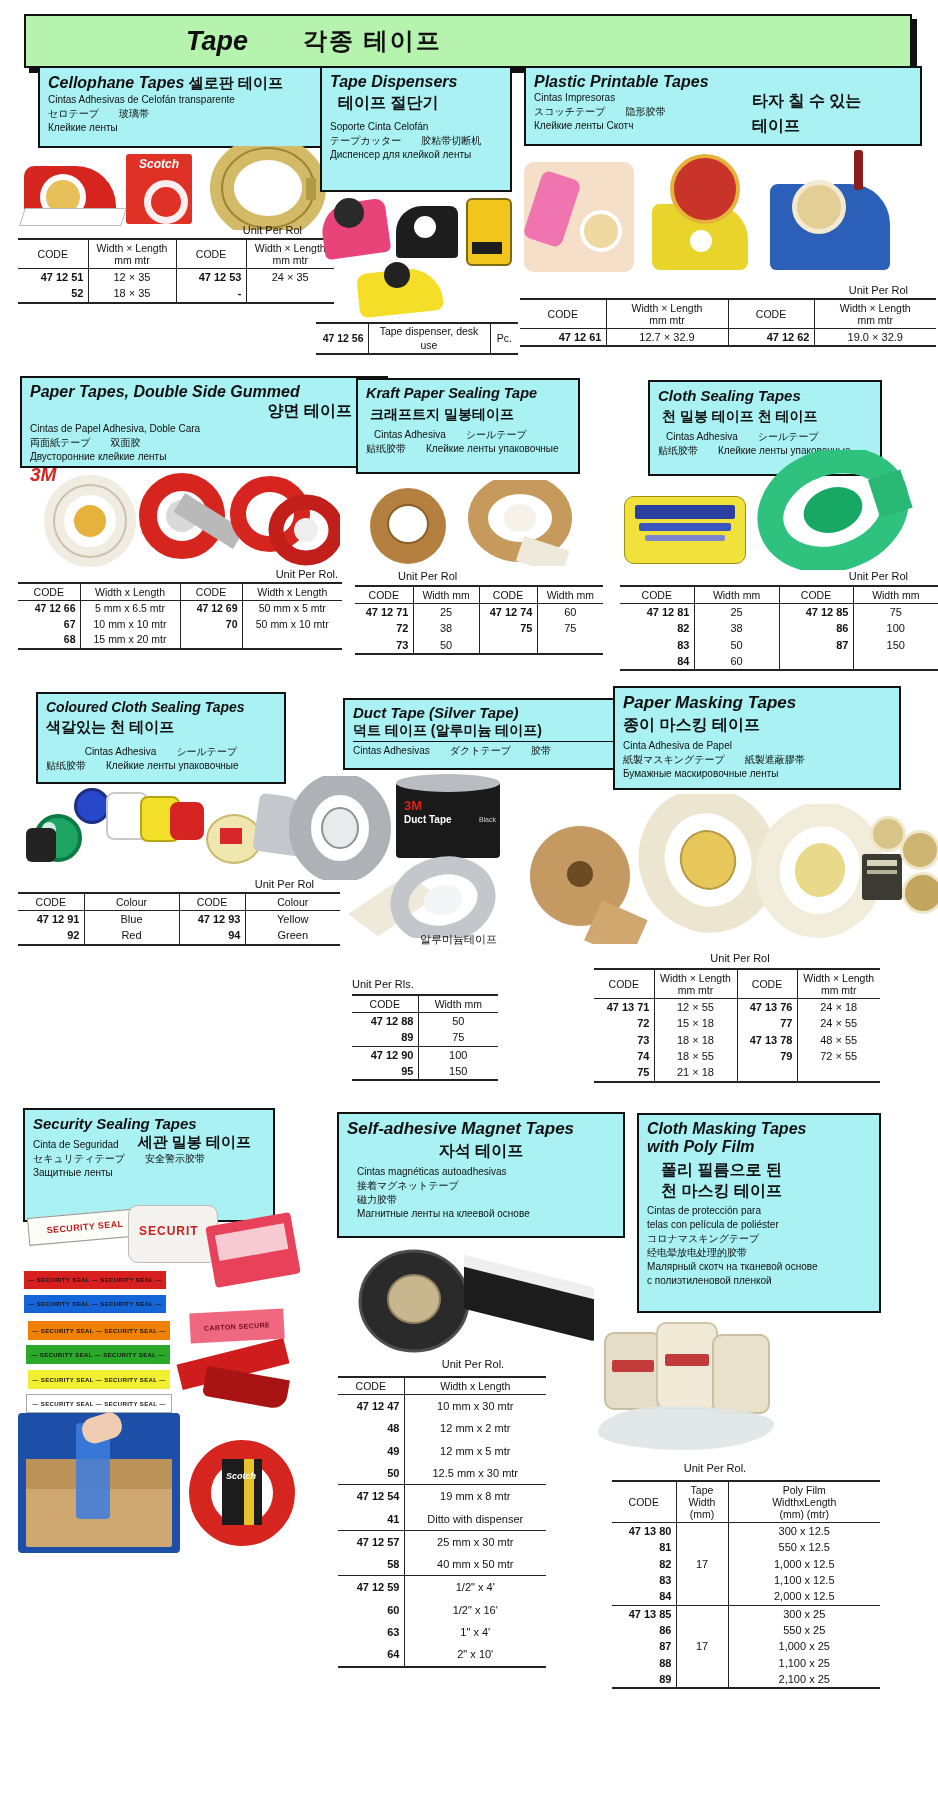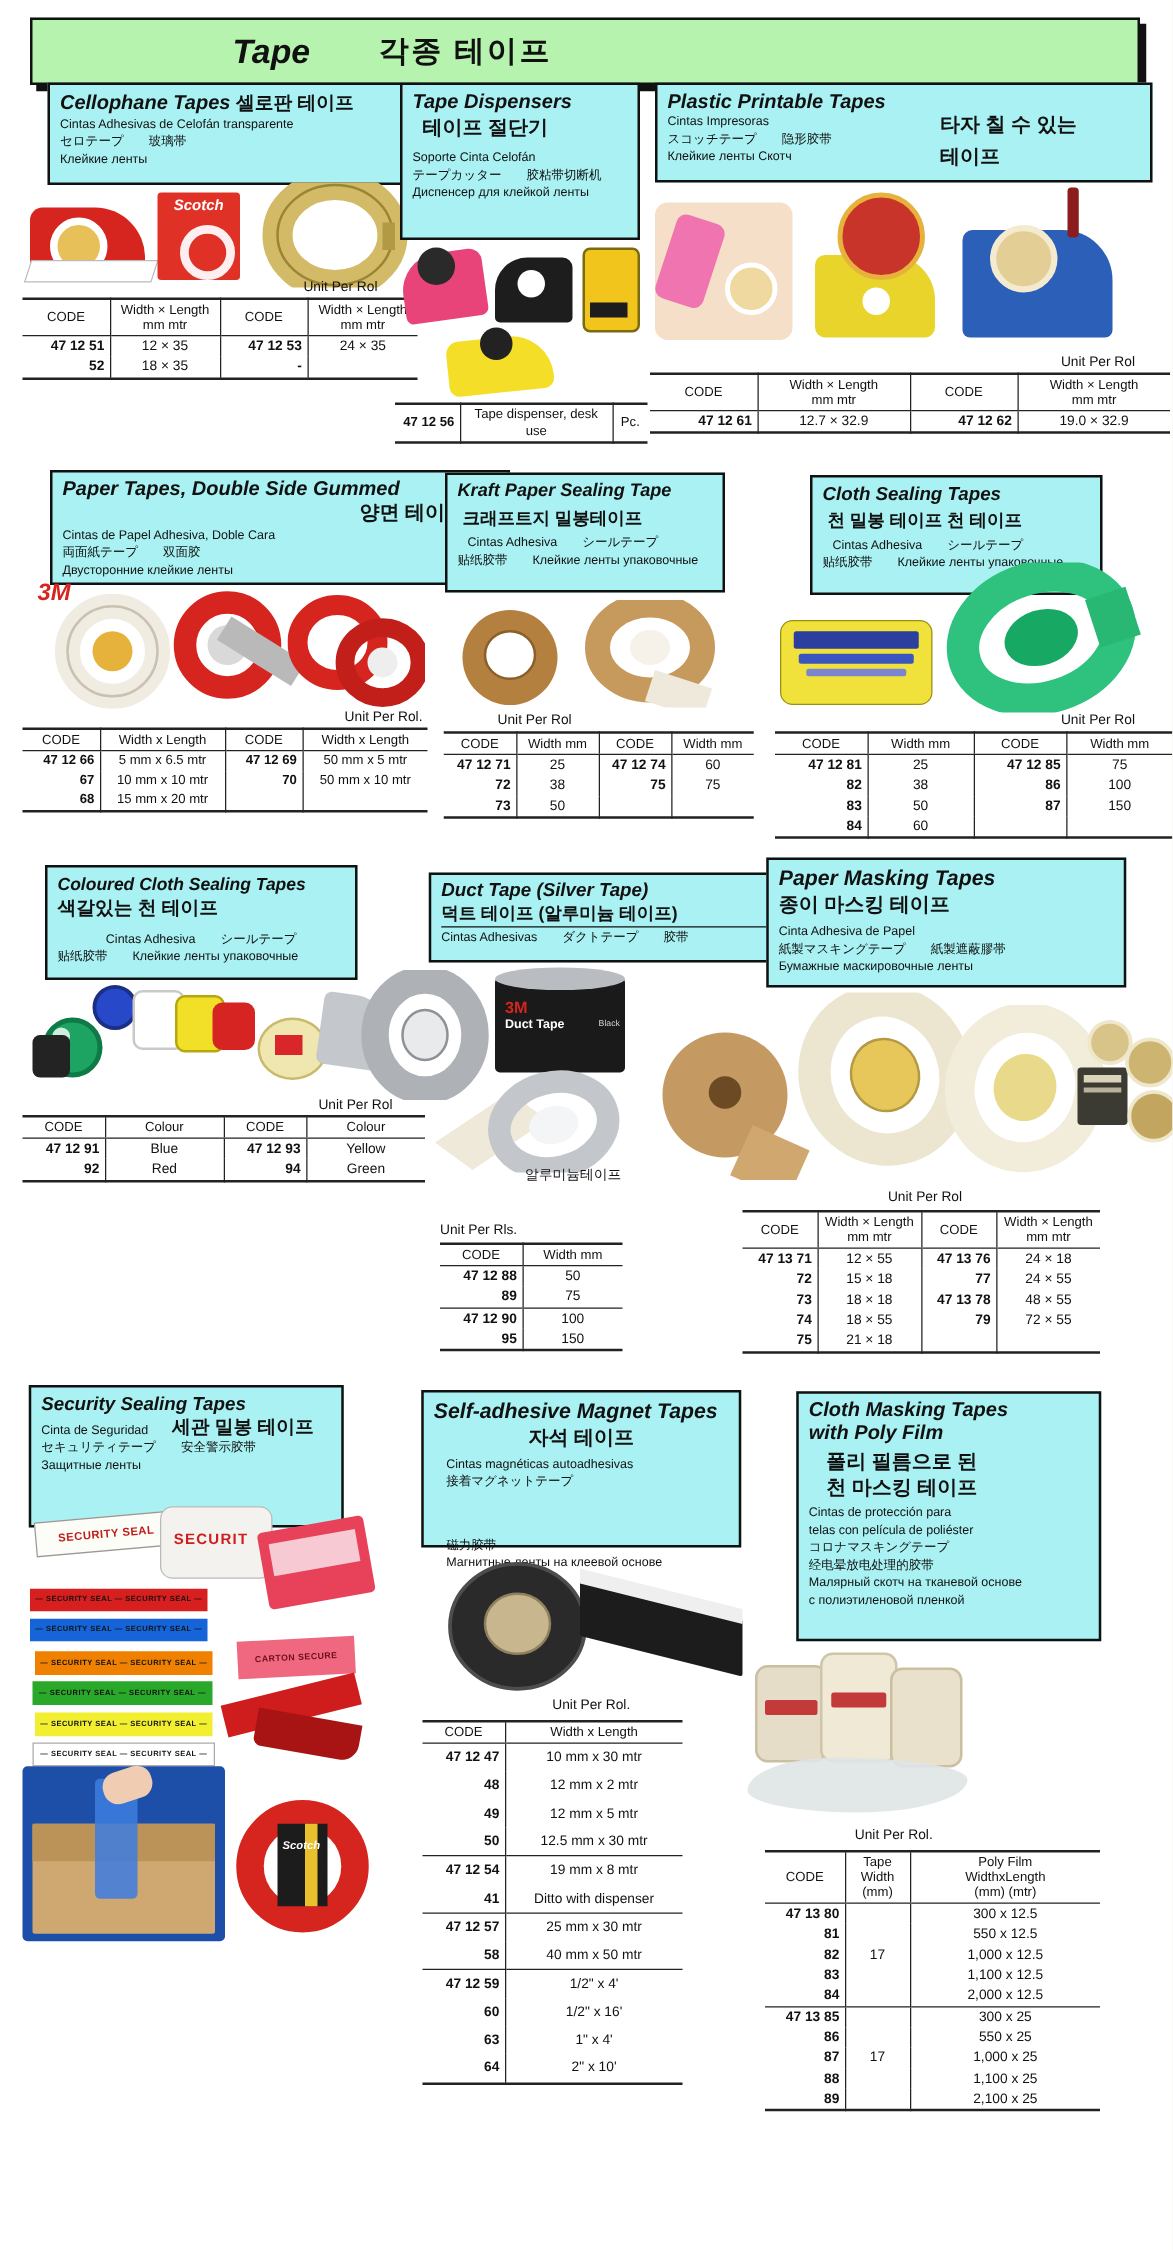--- a/index.html
+++ b/index.html
@@ -177,21 +177,21 @@
     <tbody>
         <tr>
           <td>47 12 61</td>
           <td>12.7 × 32.9</td>
           <td>47 12 62</td>
           <td>19.0 × 32.9</td>
         </tr>
       </tbody>
   </table>
 
-  <div class="hdr" style="left:40px;top:376px;width:368px;height:92px;">
+  <div class="hdr" style="left:20px;top:376px;width:368px;height:92px;">
     <div class="ttl">Paper Tapes, Double Side Gummed</div>
     <div class="tko right" style="font-size:16px;padding-right:26px;">양면 테이프</div>
     <div class="sub">Cintas de Papel Adhesiva, Doble Cara</div>
     <div class="sub">両面紙テープ　　双面胶</div>
     <div class="sub">Двусторонние клейкие ленты</div>
   </div>
   <div class="ph" style="left:24px;top:466px;width:326px;height:100px;">
     <div class="shape" style="left:6px;top:-2px;color:#d6251f;font-weight:bold;font-size:19px;font-style:italic;">3M</div>
     <svg class="shape" style="left:14px;top:8px;" width="104" height="94">
       <circle cx="52" cy="47" r="36" fill="none" stroke="#f1ece2" stroke-width="20"></circle>
@@ -587,26 +587,26 @@
     </div>
     <svg class="shape" style="left:168px;top:232px;" width="112" height="112">
       <circle cx="56" cy="56" r="42" fill="none" stroke="#d6251f" stroke-width="22"></circle>
       <circle cx="56" cy="56" r="20" fill="#f3f3f3"></circle>
       <rect x="36" y="22" width="40" height="66" fill="#1c1c1c"></rect>
       <rect x="58" y="22" width="10" height="66" fill="#e8c12c"></rect>
       <text x="40" y="42" fill="#ffffff" font-size="9" font-style="italic" font-weight="bold" font-family="Liberation Sans, sans-serif">Scotch</text>
     </svg>
   </div>
 
-  <div class="hdr" style="left:337px;top:1112px;width:256px;height:126px;">
+  <div class="hdr" style="left:337px;top:1112px;width:288px;height:126px;">
     <div class="ttl" style="font-size:17px;">Self-adhesive Magnet Tapes</div>
     <div class="tko center" style="font-size:16px;margin:2px 0 4px 0;">자석 테이프</div>
     <div class="sub" style="padding-left:10px;">Cintas magnéticas autoadhesivas</div>
     <div class="sub" style="padding-left:10px;">接着マグネットテープ</div>
-    <div class="sub" style="padding-left:10px;margin-top:37px;">磁力胶带</div>
+    <div class="sub" style="padding-left:10px;">磁力胶带</div>
     <div class="sub" style="padding-left:10px;">Магнитные ленты на клеевой основе</div>
   </div>
   <div class="ph" style="left:336px;top:1245px;width:280px;height:112px;">
     <svg class="shape" style="left:8px;top:0;" width="150" height="112">
       <ellipse cx="70" cy="56" rx="54" ry="50" fill="#2a2a2a"></ellipse>
       <ellipse cx="70" cy="54" rx="26" ry="24" fill="#c8b78e"></ellipse>
       <ellipse cx="70" cy="54" rx="26" ry="24" fill="none" stroke="#8f815f" stroke-width="2"></ellipse>
       <ellipse cx="70" cy="56" rx="54" ry="50" fill="none" stroke="#4d4d4d" stroke-width="3"></ellipse>
     </svg>
     <div class="shape" style="left:128px;top:34px;width:130px;height:46px;background:#1c1c1c;transform:skewY(14deg);border-radius:2px;"></div>

